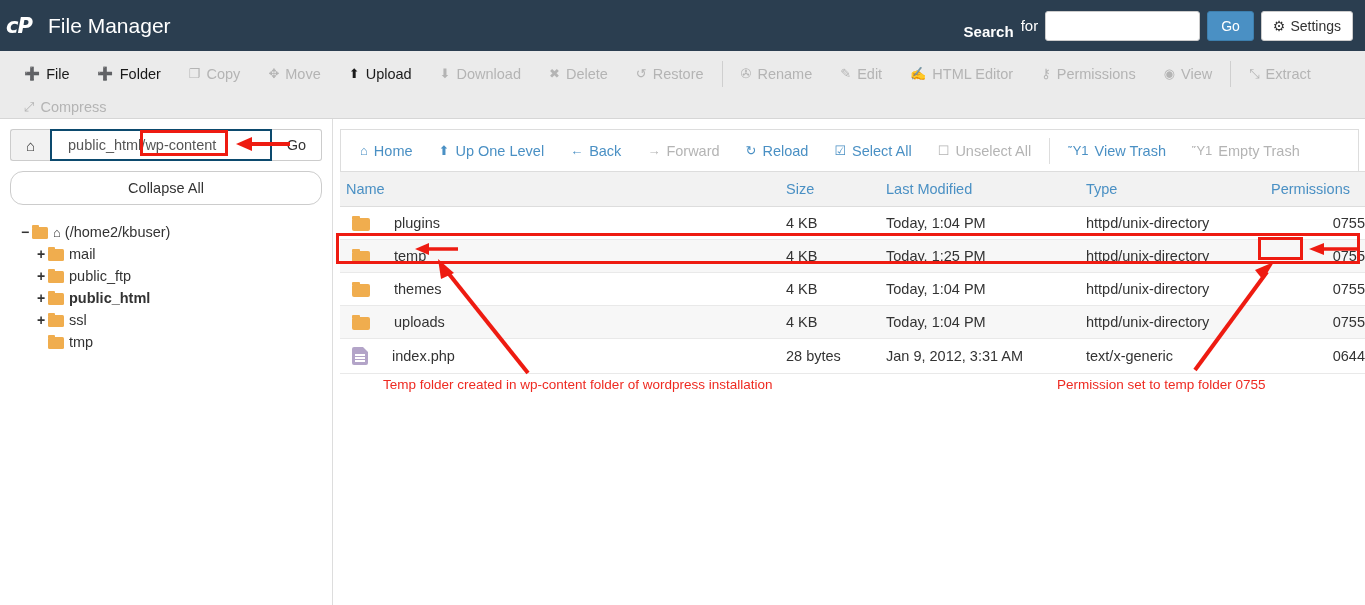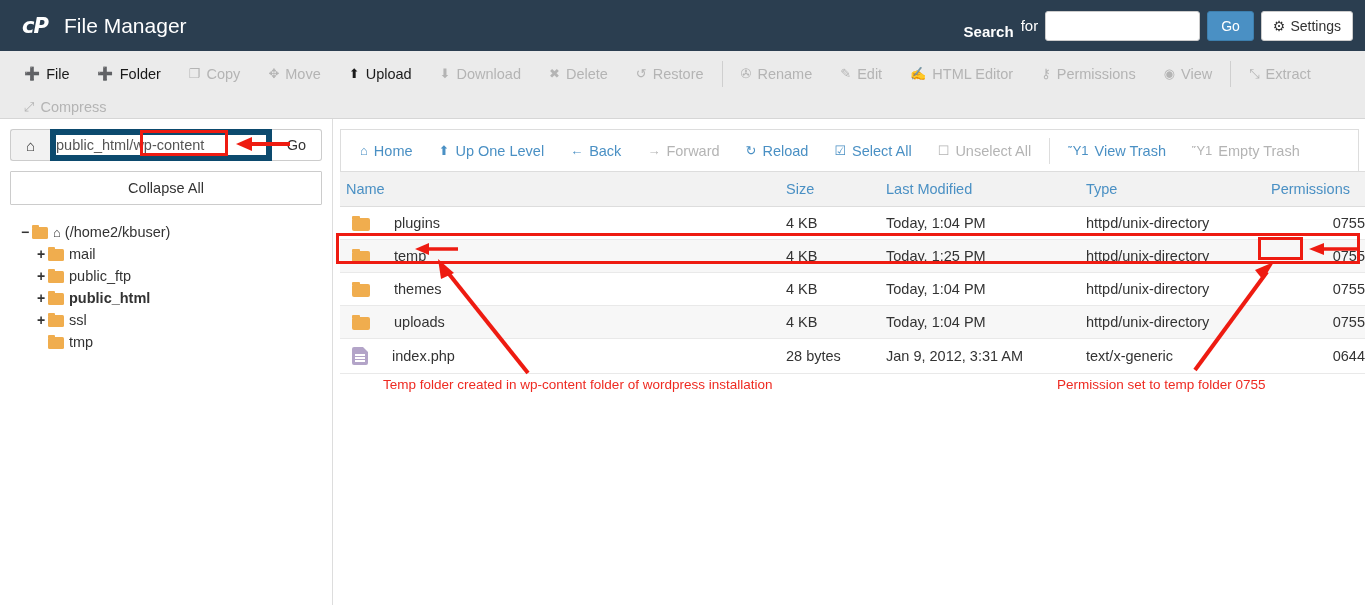--- a/index.html
+++ b/index.html
@@ -11,21 +11,21 @@
     overflow: hidden;
   }
 
   
   .topbar {
     position: absolute; left: 0; top: 0;
     width: 1365px; height: 51px;
     background: #2b3e50;
     display: flex; align-items: center;
   }
-  .brand { display: flex; align-items: center; padding-left: 16px; }
+  .brand { display: flex; align-items: center; }
   .cp-logo {
     width: 38px; height: 26px;
     display: flex; align-items: center; justify-content: center;
     color: #ffffff; font-weight: bold; font-size: 21px;
     font-style: italic; letter-spacing: -1px;
     font-family: "DejaVu Sans", sans-serif;
   }
   .brand-title {
     color: #ffffff; font-size: 21px; margin-left: 10px; font-weight: normal;
   }
@@ -90,34 +90,34 @@
     display: flex; align-items: stretch;
     margin: 10px 10px 0 10px; height: 32px;
   }
   .home-cell {
     width: 40px; border: 1px solid #ccc; border-right: none;
     border-radius: 3px 0 0 3px; background: #f2f2f2;
     display: flex; align-items: center; justify-content: center;
     font-size: 15px; color: #333; cursor: pointer;
   }
   .path-input {
-    flex: 1; border: 6px solid #0c4a6e; background: #fff;
-    font-size: 14.5px; color: #555; padding: 0 0;
+    flex: 1; border: 2px solid #0c4a6e; background: #fff;
+    font-size: 14.5px; color: #555; padding: 0 16px;
     font-family: "Liberation Sans", sans-serif;
     display: flex; align-items: center;
   }
   .path-go {
     width: 50px; border: 1px solid #ccc; border-left: none;
     border-radius: 0 3px 3px 0; background: #fff;
     display: flex; align-items: center; justify-content: center;
     font-size: 14.5px; color: #333; cursor: pointer;
   }
   .collapse-all {
     margin: 10px 10px 0 10px; height: 34px;
-    border: 1px solid #ccc; border-radius: 1px; background: #fff;
+    border: 1px solid #ccc; border-radius: 13px; background: #fff;
     display: flex; align-items: center; justify-content: center;
     font-size: 14.5px; color: #333; cursor: pointer;
   }
   .tree { margin-top: 16px; padding-left: 18px; font-size: 14.5px; }
   .tnode {
     display: flex; align-items: center; height: 22px;
     color: #333; cursor: pointer; white-space: nowrap;
   }
   .tgl {
     width: 14px; text-align: center; color: #333;

